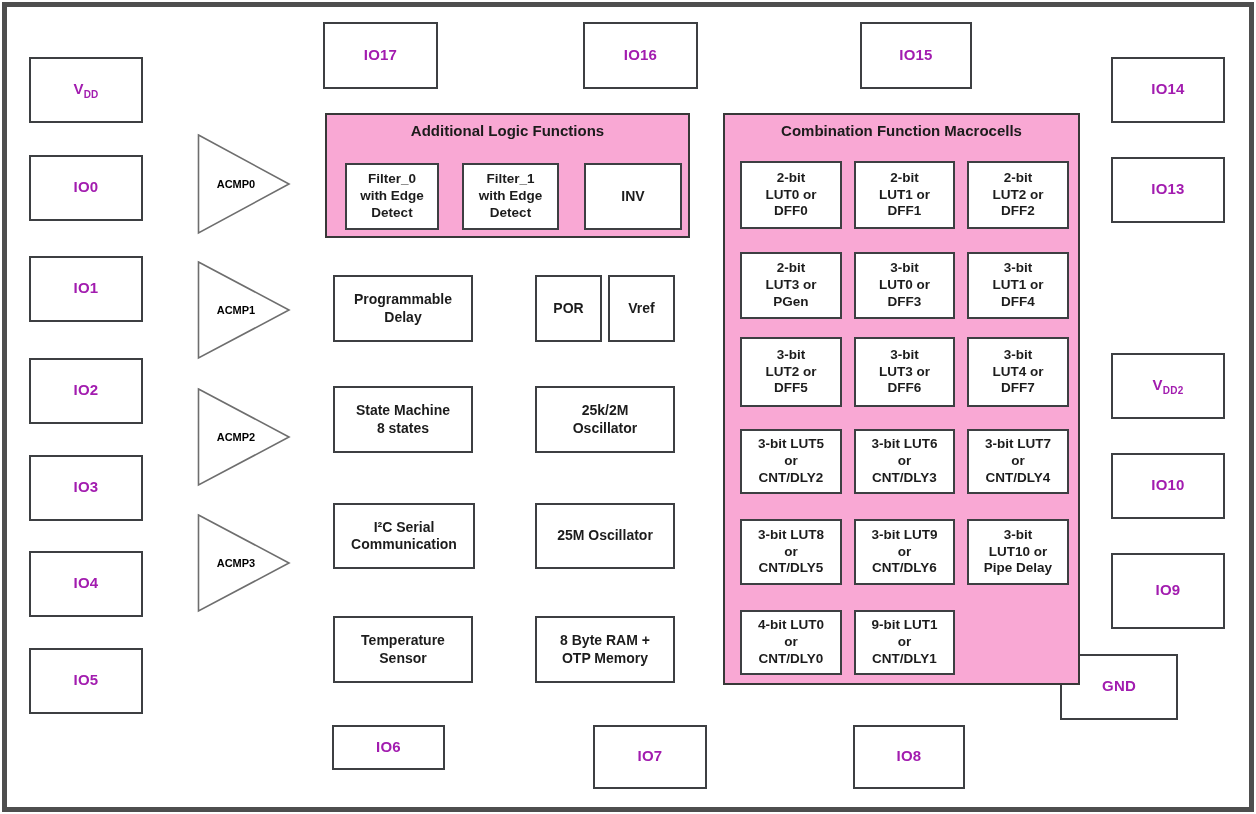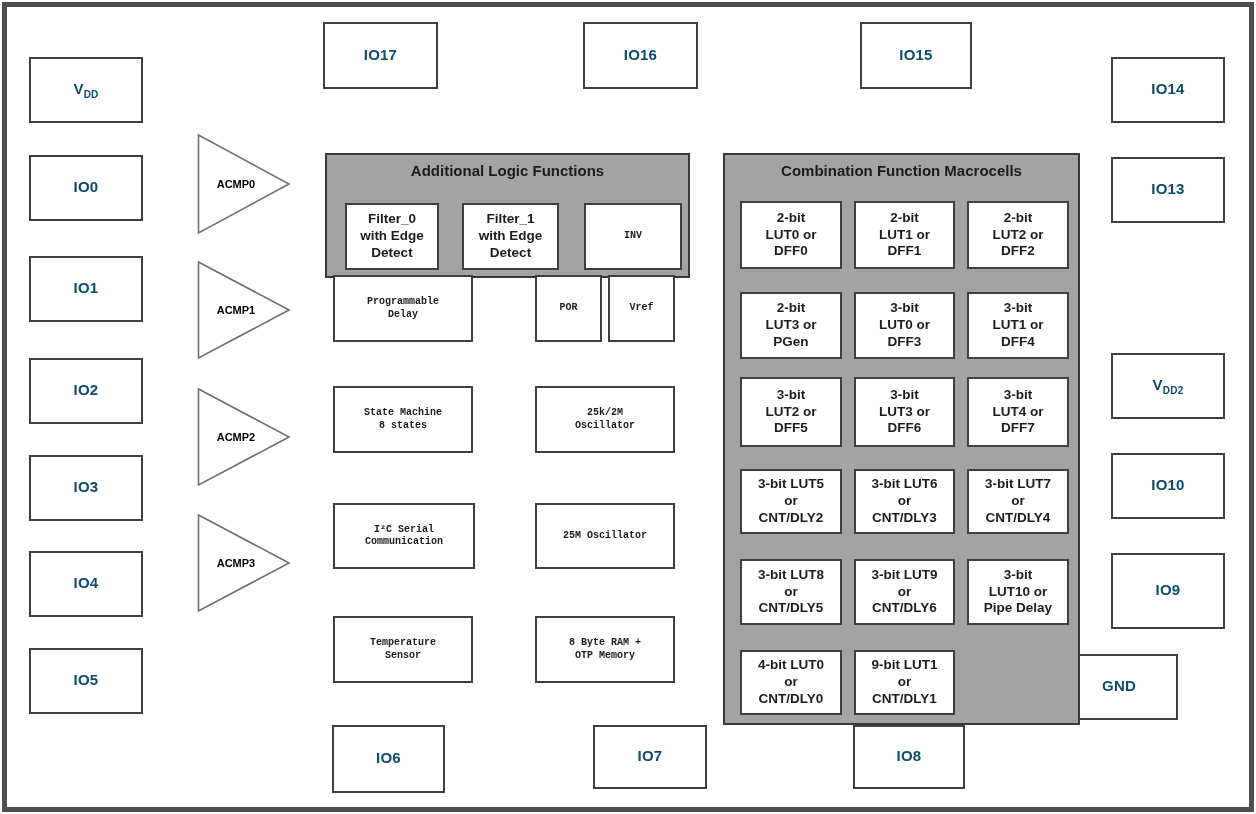--- a/index.html
+++ b/index.html
@@ -1,27 +1,27 @@
 <!DOCTYPE html>
 <html><head>
 <meta charset="utf-8">
 <style>
   html,body{margin:0;padding:0;background:#fff;}
   body{width:1256px;height:814px;position:relative;font-family:"Liberation Sans",sans-serif;}
   .canvas{position:absolute;left:0;top:0;width:1256px;height:814px;background:#fff;overflow:hidden;}
   .frame{position:absolute;left:2px;top:2px;right:2px;bottom:2px;border:5px solid #4e4e4e;}
   .box{position:absolute;background:#fff;border:2px solid #3d3f42;box-sizing:border-box;
        display:flex;align-items:center;justify-content:center;text-align:center;}
-  .pin{font-size:15px;font-weight:700;color:#0c4a6e;letter-spacing:0.2px;justify-content:center;}
+  .pin{font-size:15px;font-weight:700;color:#a21caf;letter-spacing:0.2px;justify-content:center;}
   .psub{font-size:10px;font-weight:700;}
-  .group{position:absolute;background:#a3a3a3;border:2px solid #383838;box-sizing:border-box;margin-top:40px;}
+  .group{position:absolute;background:#f9a8d4;border:2px solid #383838;box-sizing:border-box;}
   .gtitle{position:absolute;left:0;right:0;top:7px;text-align:center;font-size:15px;
           font-weight:700;color:#1c1c1c;}
   .multi{white-space:pre-line;font-size:13.5px;font-weight:700;color:#1c1c1c;line-height:1.24;}
-  .blk{font-size:10px;font-family:Liberation Mono, monospace;}
+  .blk{font-size:14px;}
   .tri{position:absolute;}
   .tri svg{position:absolute;left:0;top:0;}
   .trilabel{position:absolute;left:2px;top:0;width:74px;height:100%;display:flex;
             align-items:center;justify-content:center;font-size:11px;font-weight:700;color:#000000;}
 </style>
 </head>
 <body>
 
 <div class="canvas">
   <div class="frame"></div>
@@ -70,21 +70,21 @@
   <div class="box pin" style="left:1111px;top:453px;width:114px;height:66px">
     <span><span>IO10</span><sub class="psub"></sub></span>
   </div>
   <div class="box pin" style="left:1111px;top:553px;width:114px;height:76px">
     <span><span>IO9</span><sub class="psub"></sub></span>
   </div>
   <div class="box pin" style="left:1060px;top:654px;width:118px;height:66px">
     <span><span>GND</span><sub class="psub"></sub></span>
   </div>
 
-  <div class="box pin" style="left:332px;top:725px;width:113px;height:68px">
+  <div class="box pin" style="left:332px;top:725px;width:113px;height:45px">
     <span><span>IO6</span><sub class="psub"></sub></span>
   </div>
   <div class="box pin" style="left:593px;top:725px;width:114px;height:64px">
     <span><span>IO7</span><sub class="psub"></sub></span>
   </div>
   <div class="box pin" style="left:853px;top:725px;width:112px;height:64px">
     <span><span>IO8</span><sub class="psub"></sub></span>
   </div>
 
   <div class="tri" style="left:197px;top:133px;width:95px;height:102px">

